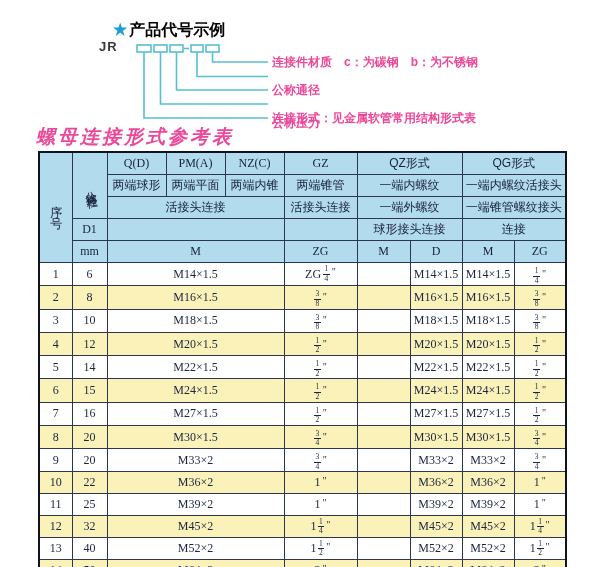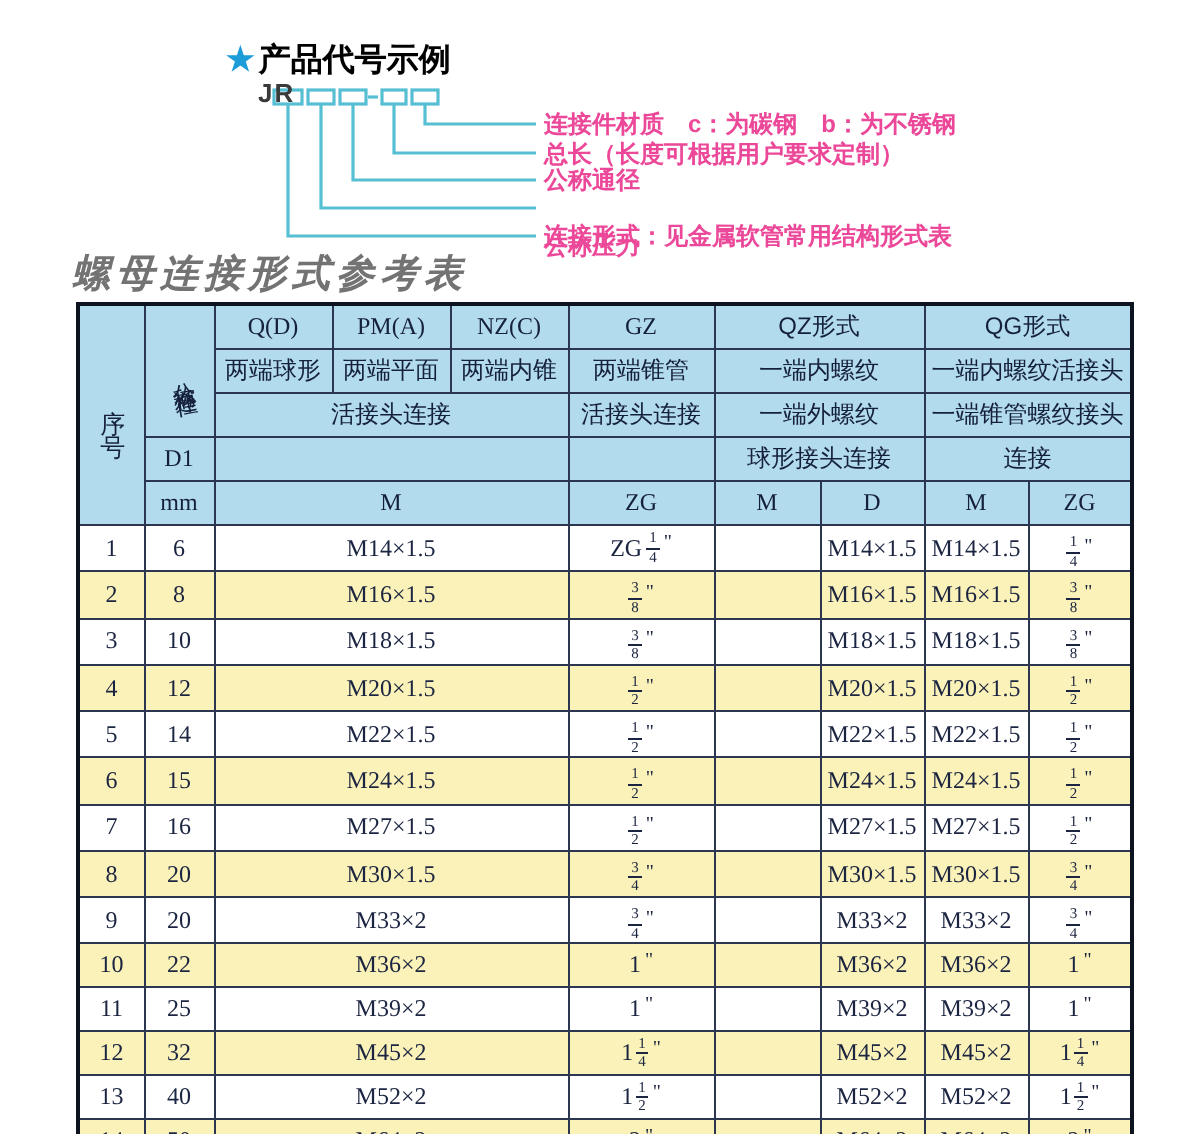--- a/index.html
+++ b/index.html
@@ -3,26 +3,26 @@
 <meta charset="utf-8">
 <style>
   html,body{margin:0;padding:0;background:#e8e8e8;}
   .page{position:relative;width:600px;height:567px;background:#ffffff;overflow:hidden;
         font-family:"Liberation Sans",sans-serif;color:#15203c;}
 
   
   .diag-svg{position:absolute;left:0;top:0;}
   .diag-title{position:absolute;left:113px;top:20px;font-size:16px;font-weight:bold;color:#000;}
   .diag-title .star{color:#1e9cd8;margin-right:2px;}
-  .diag-jr{position:absolute;left:129px;top:39px;font-size:13px;font-weight:bold;color:#3a3a3a;letter-spacing:1px;}
+  .diag-jr{position:absolute;left:99px;top:39px;font-size:13px;font-weight:bold;color:#3a3a3a;letter-spacing:1px;}
   .diag-label{position:absolute;left:272px;font-size:12px;font-weight:bold;color:#ec4899;white-space:nowrap;line-height:14px;}
 
   
   .tbl-title{position:absolute;left:36px;top:124px;font-family:"DejaVu Serif","Liberation Serif",serif;
-             font-size:19px;font-weight:bold;font-style:italic;letter-spacing:3px;color:#737373;}
+             font-size:19px;font-weight:bold;font-style:italic;letter-spacing:3px;color:#ec4899;}
 
   
   table.ref{position:absolute;left:38px;top:151px;border-collapse:collapse;table-layout:fixed;
             border:2px solid #0d1420;}
   table.ref td{border:1px solid #2c3650;text-align:center;vertical-align:middle;padding:0;
                font-size:12px;line-height:1.05;overflow:hidden;}
   td.hb{background:var(--hdr,#b3dbee);height:21px;font-weight:normal;}
   td.lat{font-family:Liberation Serif, serif;}
   tbody td{height:21px;font-family:"Liberation Serif",serif;font-size:11.5px;color:#1b2440;background:#ffffff;}
   tbody tr.alt td{background:var(--alt,#faf2b8);}
@@ -55,21 +55,20 @@
       <polyline points="176.5,52.5 176.5,90 268,90"></polyline>
       <polyline points="160.5,52.5 160.5,104 268,104"></polyline>
       <polyline points="144,52.5 144,118 268,118"></polyline>
     </g>
   </svg>
 
   <div class="diag-title"><span class="star">★</span><span>产品代号示例</span></div>
   <div class="diag-jr">JR</div>
 
   <div class="diag-label" style="top:55px;">连接件材质　c：为碳钢　b：为不锈钢</div>
-  <div class="diag-label" style="top:69.5px;">总长（长度可根据用户要求定制）</div>
   <div class="diag-label" style="top:83px;">公称通径</div>
   <div class="diag-label" style="top:97px;margin-top:19px;">公称压力</div>
   <div class="diag-label" style="top:111px;">连接形式：见金属软管常用结构形式表</div>
 
   <div class="tbl-title">螺母连接形式参考表</div>
 
   <table class="ref">
     <colgroup>
       <col style="width:33px">
         <col style="width:35px">

